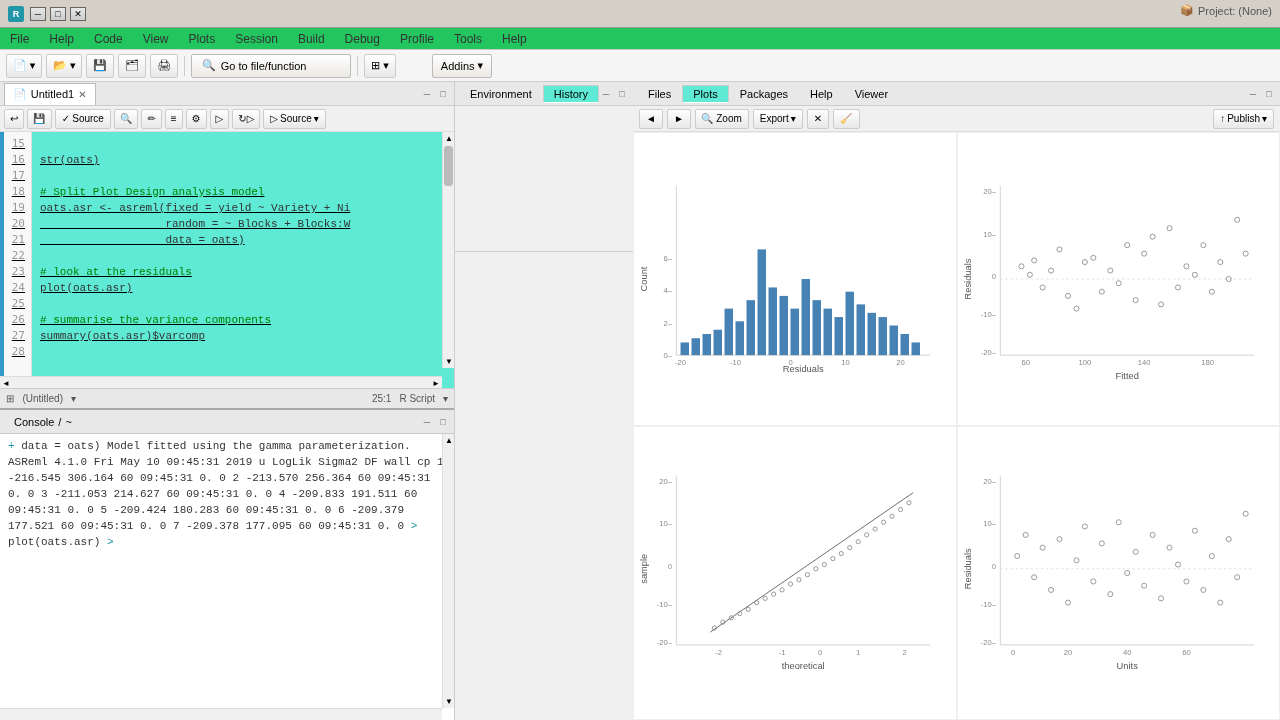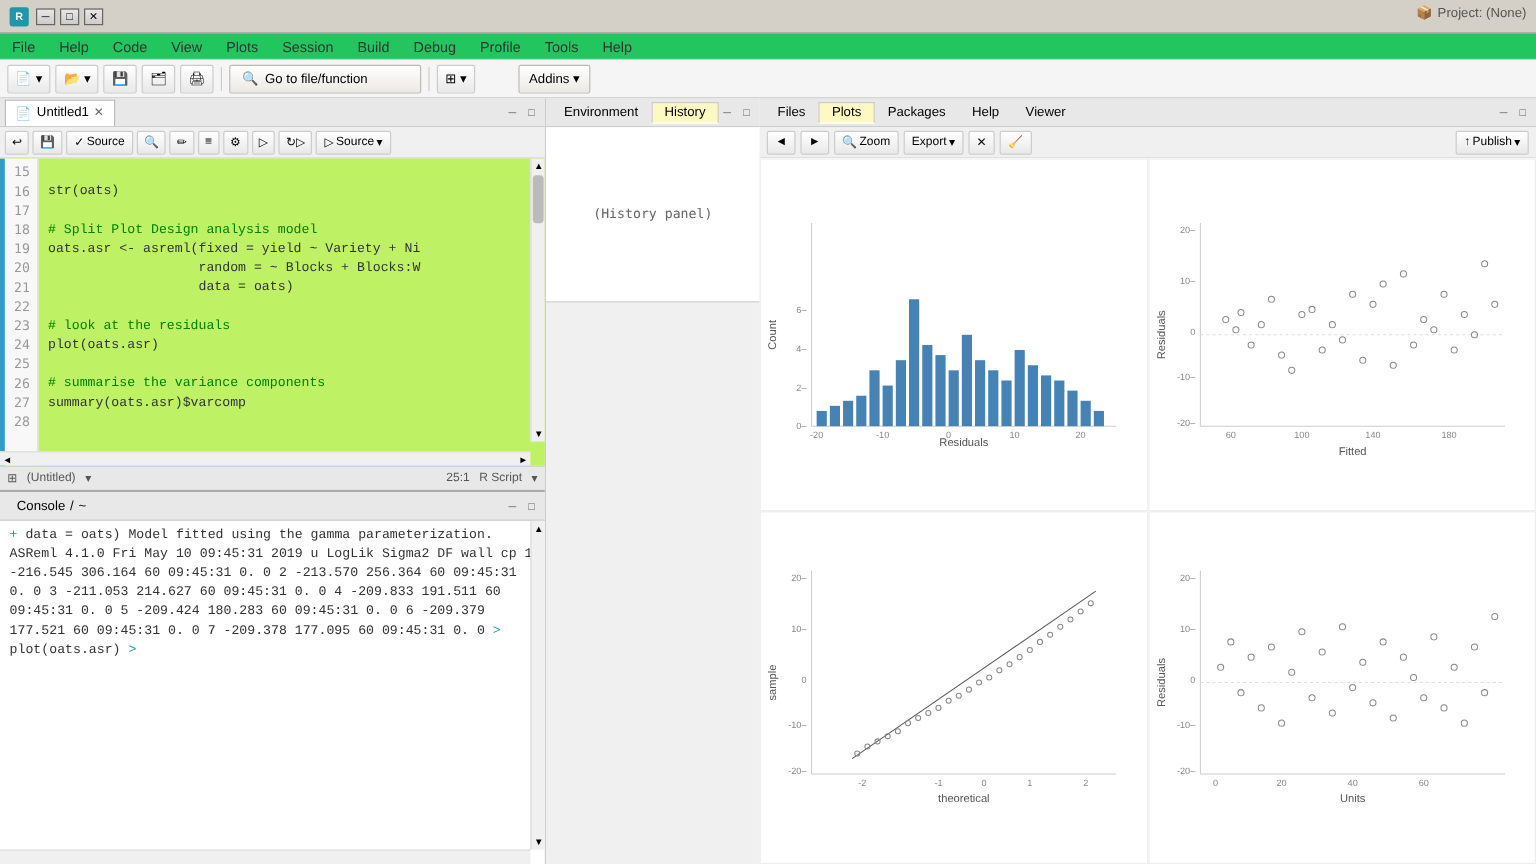--- a/index.html
+++ b/index.html
@@ -35,41 +35,41 @@
     .editor-tab { background: #f8f8f8; border: 1px solid #bbb; border-bottom: none; padding: 2px 8px; font-size: 11px; cursor: pointer; display: flex; align-items: center; gap: 4px; height: 22px; }
     .editor-tab.active { background: white; }
     .editor-tab-close { font-size: 10px; color: #666; cursor: pointer; }
 
     
     .editor-toolbar { background: #f0f0f0; border-bottom: 1px solid #ddd; display: flex; align-items: center; padding: 2px 4px; height: 26px; gap: 3px; }
     .ed-btn { height: 20px; padding: 0 5px; border: 1px solid #ccc; background: linear-gradient(to bottom, #fff, #e8e8e8); cursor: pointer; font-size: 10px; display: flex; align-items: center; gap: 2px; border-radius: 2px; }
     .source-btn { display: flex; align-items: center; gap: 2px; height: 20px; padding: 0 6px; border: 1px solid #ccc; background: linear-gradient(to bottom, #fff, #e8e8e8); cursor: pointer; font-size: 10px; border-radius: 2px; }
 
     
-    .code-editor { flex: 1; display: flex; overflow: hidden; background: #bef264; }
+    .code-editor { flex: 1; display: flex; overflow: hidden; background: #5eead4; text-decoration: underline; }
     .line-numbers { background: #f8f8f8; border-right: 1px solid #ddd; padding: 4px 6px; text-align: right; color: #999; font-family: monospace; font-size: 11px; line-height: 16px; min-width: 32px; user-select: none; }
     .code-content { flex: 1; padding: 4px 8px; font-family: 'Courier New', monospace; font-size: 11px; line-height: 16px; overflow: auto; white-space: pre; color: #333; }
 
     
     .editor-status { background: #e8e8e8; border-top: 1px solid #ccc; height: 20px; display: flex; align-items: center; padding: 0 6px; font-size: 10px; color: #555; gap: 8px; }
     .editor-status-right { margin-left: auto; }
 
     
     .console-section { display: flex; flex-direction: column; height: 310px; }
     .console-tab-bar { background: #e8e8e8; border-bottom: 1px solid #ccc; display: flex; align-items: center; height: 24px; padding: 0 4px; }
     .console-tab { padding: 2px 10px; font-size: 11px; cursor: pointer; display: flex; align-items: flex-start; gap: 4px; }
     .console-content { flex: 1; background: white; padding: 4px 8px; font-family: 'Courier New', monospace; font-size: 11px; overflow: auto; line-height: 16px; color: #333; }
     .console-prompt { color: #2196a8; }
 
     
     .right-panel { flex: 1; display: flex; }
     .right-top { height: 170px; border-bottom: 1px solid #ccc; display: flex; flex-direction: column; }
     .panel-tab-bar { background: #e8e8e8; border-bottom: 1px solid #ccc; display: flex; align-items: center; height: 24px; padding: 0 4px; }
     .panel-tab { padding: 2px 10px; font-size: 11px; cursor: pointer; border: 1px solid transparent; }
-    .panel-tab.active { background: #fef9c3; border: 1px solid #ccc; border-bottom-color: white; }
+    .panel-tab.active { background: #5eead4; border: 1px solid #ccc; border-bottom-color: white; }
     .panel-toolbar { background: #f0f0f0; border-bottom: 1px solid #ddd; display: flex; align-items: center; height: 26px; padding: 0 6px; gap: 4px; }
     .panel-tool-btn { height: 20px; padding: 0 6px; border: 1px solid #ccc; background: linear-gradient(to bottom, #fff, #e8e8e8); cursor: pointer; font-size: 10px; display: flex; align-items: center; gap: 2px; border-radius: 2px; }
 
     
     .plots-area { flex: 1; display: flex; overflow: hidden; background: white; }
     .plot-grid { display: grid; grid-template-columns: 1fr 1fr; grid-template-rows: 1fr 1fr; width: 100%; height: 100%; }
     .plot-cell { border: 1px solid #eee; overflow: hidden; display: flex; flex-direction: column; align-items: center; justify-content: center; position: relative; }
     .plot-cell svg { width: 100%; height: 100%; }
 
     .right-project { position: absolute; right: 8px; top: 4px; font-size: 11px; color: #555; display: flex; align-items: center; gap: 4px; }
@@ -291,23 +291,20 @@
   <div class="right-panel">
 
     <div class="right-top">
       <div class="panel-tab-bar">
         <div class="panel-tab">Environment</div>
         <div class="panel-tab active">History</div>
         <div class="section-controls">
           <div class="sec-btn">─</div>
           <div class="sec-btn">□</div>
         </div>
-      </div>
-      <div style="flex:1; background:white; padding:4px 8px; font-family:monospace; font-size:11px; color:#666; display:flex; align-items:center; justify-content:center;">
-        <span>(History panel)</span>
       </div>
     </div>
 
     <div style="flex:1; display:flex; flex-direction:column; overflow:hidden;">
       <div class="panel-tab-bar">
         <div class="panel-tab">Files</div>
         <div class="panel-tab active">Plots</div>
         <div class="panel-tab">Packages</div>
         <div class="panel-tab">Help</div>
         <div class="panel-tab">Viewer</div>

